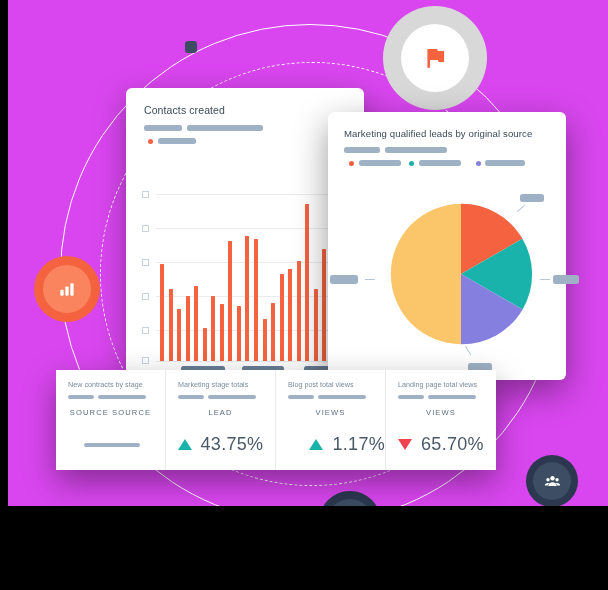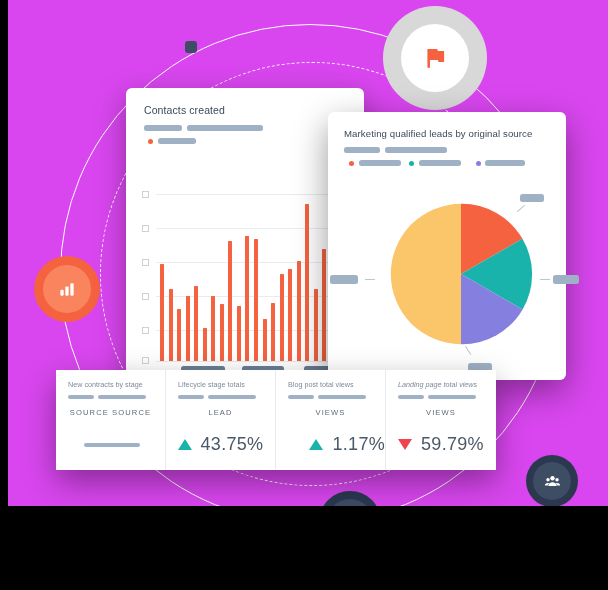--- a/index.html
+++ b/index.html
@@ -194,21 +194,21 @@
 
     <div class="stat-card" style="left:0px;top:0px;width:110px;height:100px;">
       <div class="stat-head" style="position:absolute;left:12px;top:10px;">New contracts by stage</div>
       <span class="ph" style="position:absolute;left:12px;top:25px;width:26px;height:4px;"></span>
       <span class="ph" style="position:absolute;left:42px;top:25px;width:48px;height:4px;"></span>
       <div class="stat-sub" style="position:absolute;left:0;right:0;top:38px;">SOURCE SOURCE</div>
       <span class="ph" style="position:absolute;left:28px;top:73px;width:56px;height:4px;"></span>
     </div>
 
     <div class="stat-card" style="left:110px;top:0px;width:110px;height:100px;">
-      <div class="stat-head" style="position:absolute;left:12px;top:10px;">Lifecycle stage totals</div>
+      <div class="stat-head" style="position:absolute;left:12px;top:10px;">Marketing stage totals</div>
       <span class="ph" style="position:absolute;left:12px;top:25px;width:26px;height:4px;"></span>
       <span class="ph" style="position:absolute;left:42px;top:25px;width:48px;height:4px;"></span>
       <div class="stat-sub" style="position:absolute;left:0;right:0;top:38px;">LEAD</div>
       <div style="position:absolute;left:0;right:0;top:64px;display:flex;align-items:center;justify-content:center;gap:9px;">
         <div class="tri-up"></div>
         <div class="stat-val">43.75%</div>
       </div>
     </div>
 
     <div class="stat-card" style="left:220px;top:0px;width:110px;height:100px;">
@@ -216,24 +216,24 @@
       <span class="ph" style="position:absolute;left:12px;top:25px;width:26px;height:4px;"></span>
       <span class="ph" style="position:absolute;left:42px;top:25px;width:48px;height:4px;"></span>
       <div class="stat-sub" style="position:absolute;left:0;right:0;top:38px;">VIEWS</div>
       <div style="position:absolute;left:0;right:0;top:64px;display:flex;align-items:center;justify-content:flex-end;gap:9px;">
         <div class="tri-up"></div>
         <div class="stat-val">1.17%</div>
       </div>
     </div>
 
     <div class="stat-card" style="left:330px;top:0px;width:110px;height:100px;border-right:none;">
-      <div class="stat-head" style="position:absolute;left:12px;top:10px;font-style:italic;">Landing page total views</div>
+      <div class="stat-head" style="position:absolute;left:12px;top:10px;">Landing page total views</div>
       <span class="ph" style="position:absolute;left:12px;top:25px;width:26px;height:4px;"></span>
       <span class="ph" style="position:absolute;left:42px;top:25px;width:48px;height:4px;"></span>
       <div class="stat-sub" style="position:absolute;left:0;right:0;top:38px;">VIEWS</div>
       <div style="position:absolute;left:0;right:0;top:64px;display:flex;align-items:center;justify-content:center;gap:9px;">
         <div class="tri-down"></div>
-        <div class="stat-val">59.79%</div>
+        <div class="stat-val">65.70%</div>
       </div>
     </div>
   </div>
 
 </div>
 
 </body></html>

